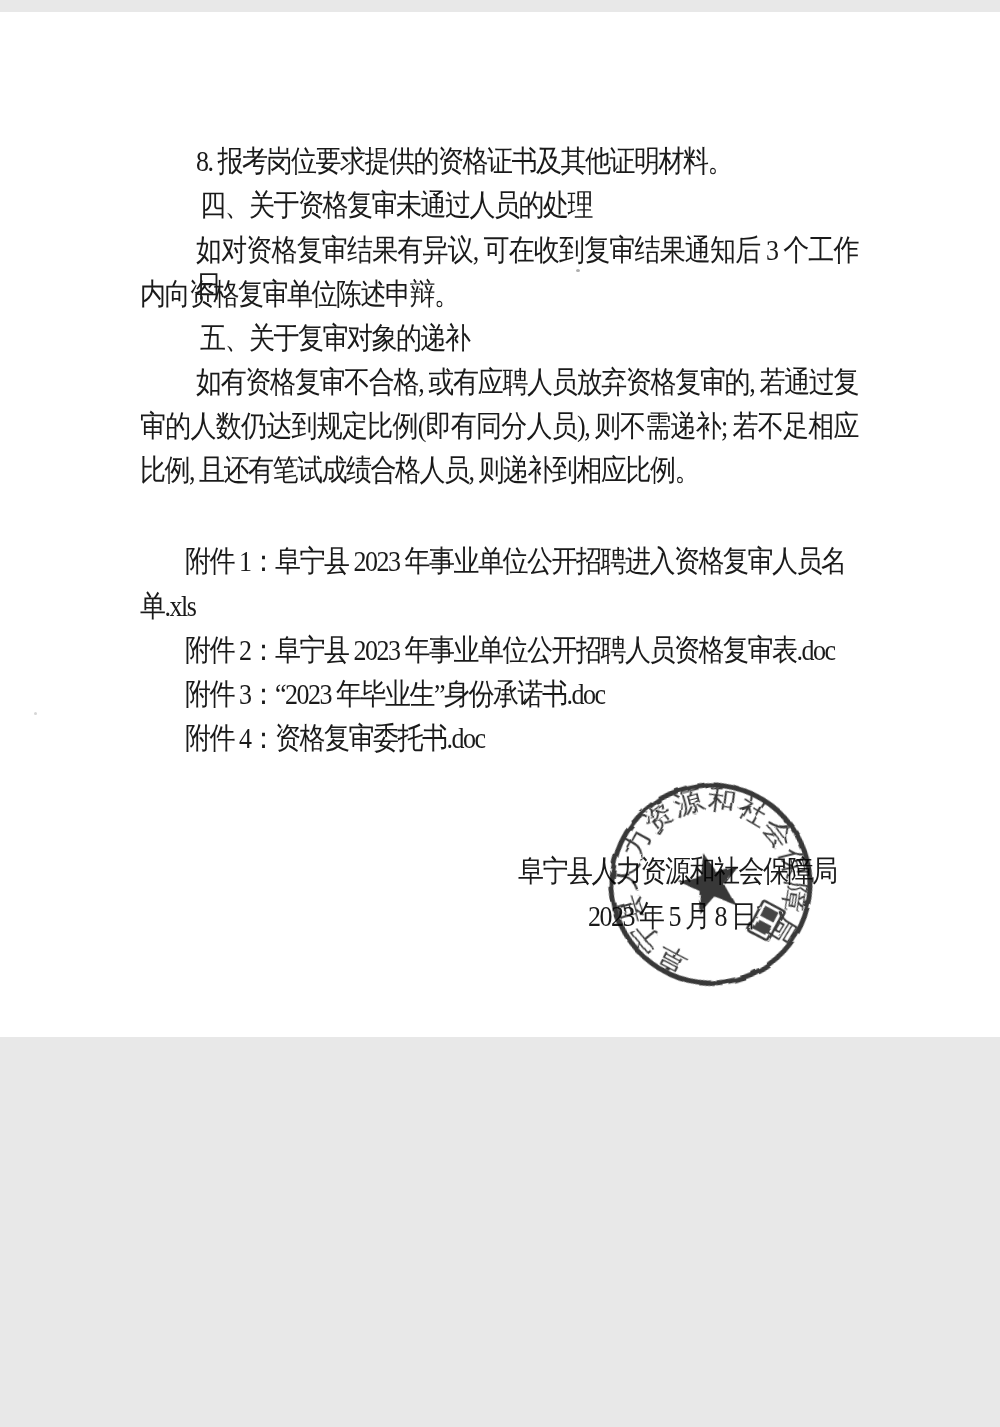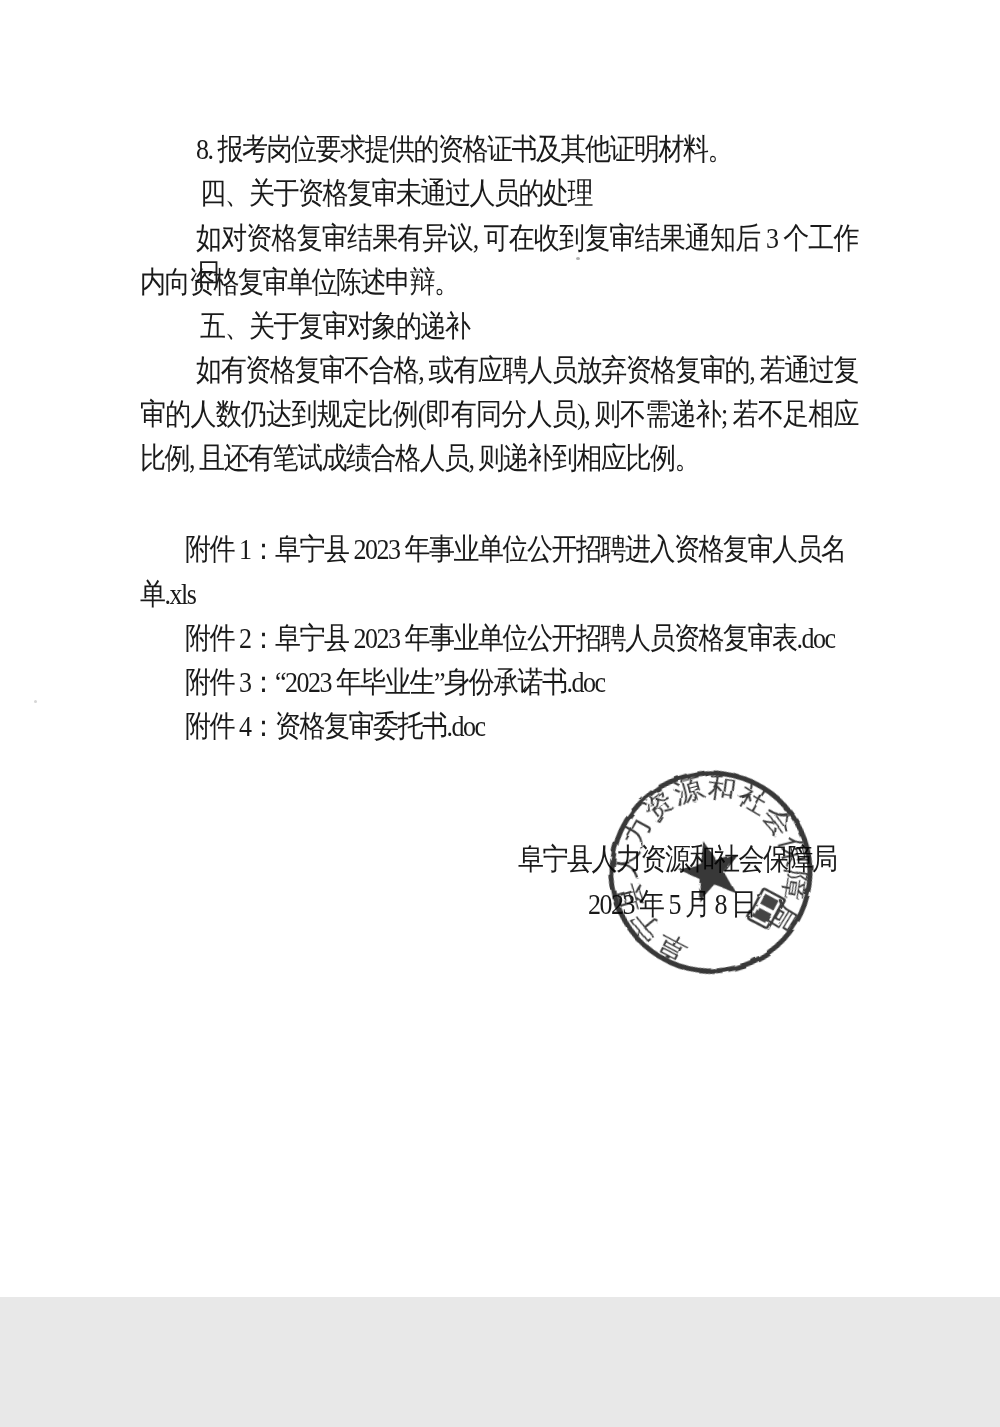--- a/index.html
+++ b/index.html
@@ -3,22 +3,22 @@
 <meta charset="utf-8">
 <style>
   html, body {
     margin: 0;
     padding: 0;
     background: #e8e8e8;
   }
   .page {
     position: relative;
     width: 1000px;
-    height: 1297px;
-    margin: 0 auto;
+    height: 1025px;
+    margin: 12px auto;
     background: #ffffff;
     overflow: hidden;
     font-family: "Liberation Serif", "DejaVu Serif", serif;
     color: #1a1a1a;
   }
   .line {
     position: absolute;
     font-size: 26px;
     letter-spacing: -1.5px;
     line-height: 32px;

